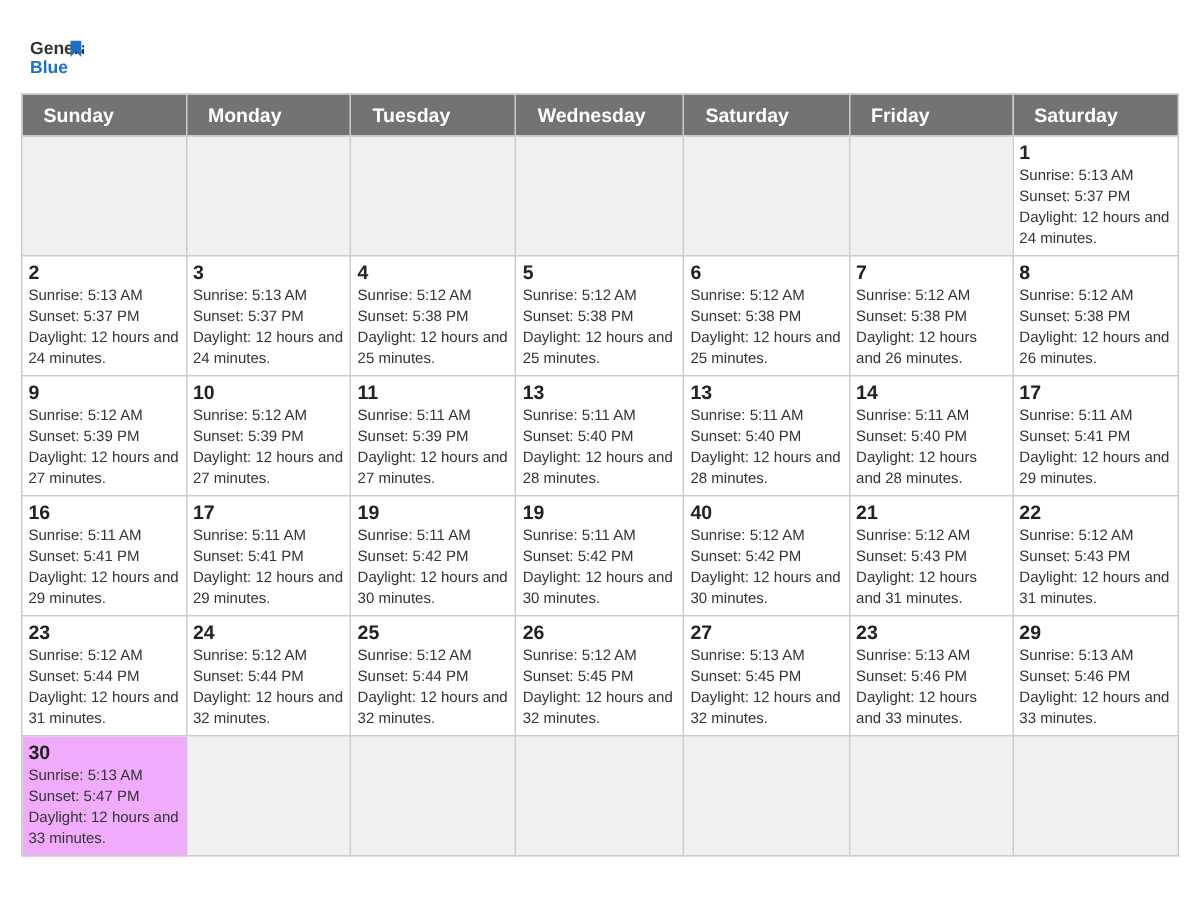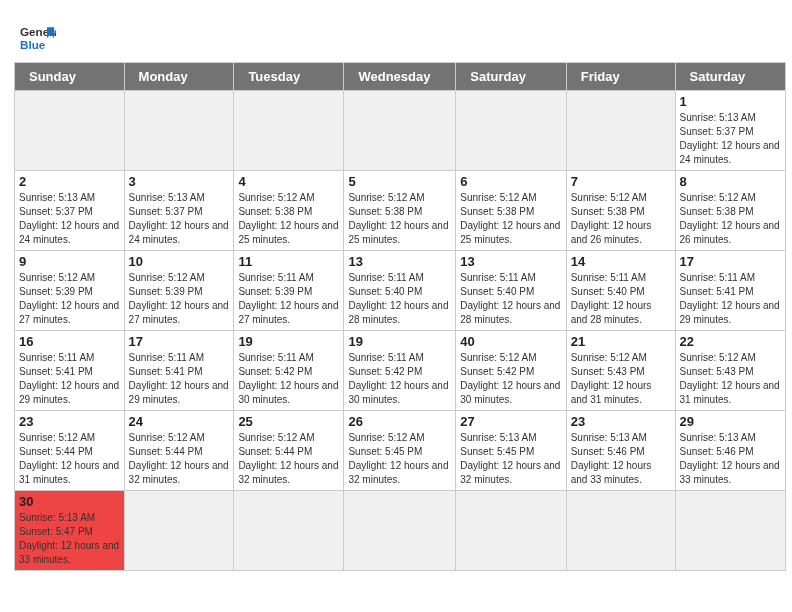--- a/index.html
+++ b/index.html
@@ -70,21 +70,21 @@
     }
     .day-info {
       font-size: 10px;
       color: #333;
       line-height: 1.4;
     }
     .last-row td {
       background: #f0f0f0;
     }
     .last-row td.has-day {
-      background: #ef4444;
+      background: #f0abfc;
       margin-left: 34px;
     }
   </style>
 </head>
 <body>
 
 <div class="header">
   <div class="logo">
     <svg class="logo-icon" viewBox="0 0 40 40">
       <text x="0" y="18" font-size="13" font-weight="bold" fill="#333" font-family="Arial">General</text>

